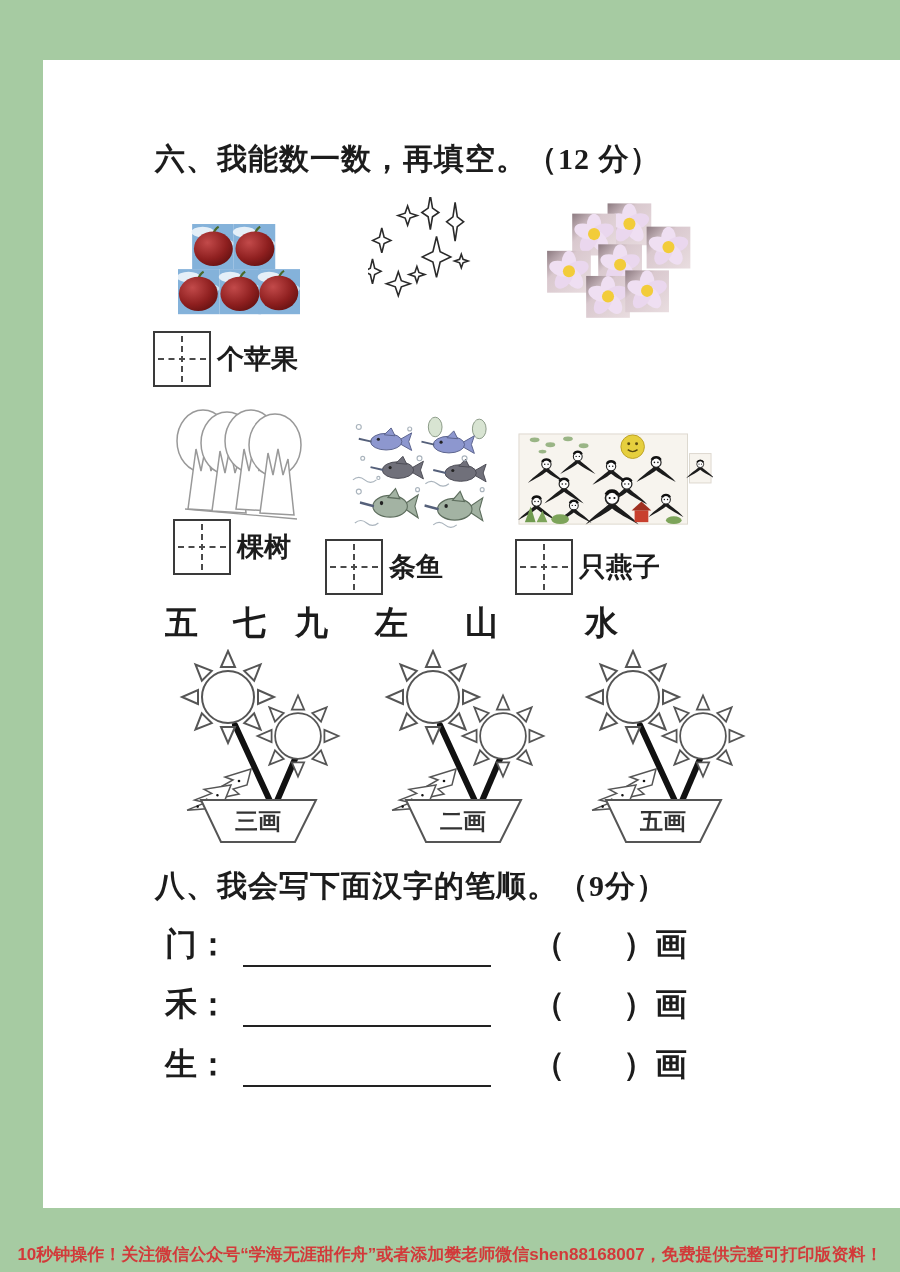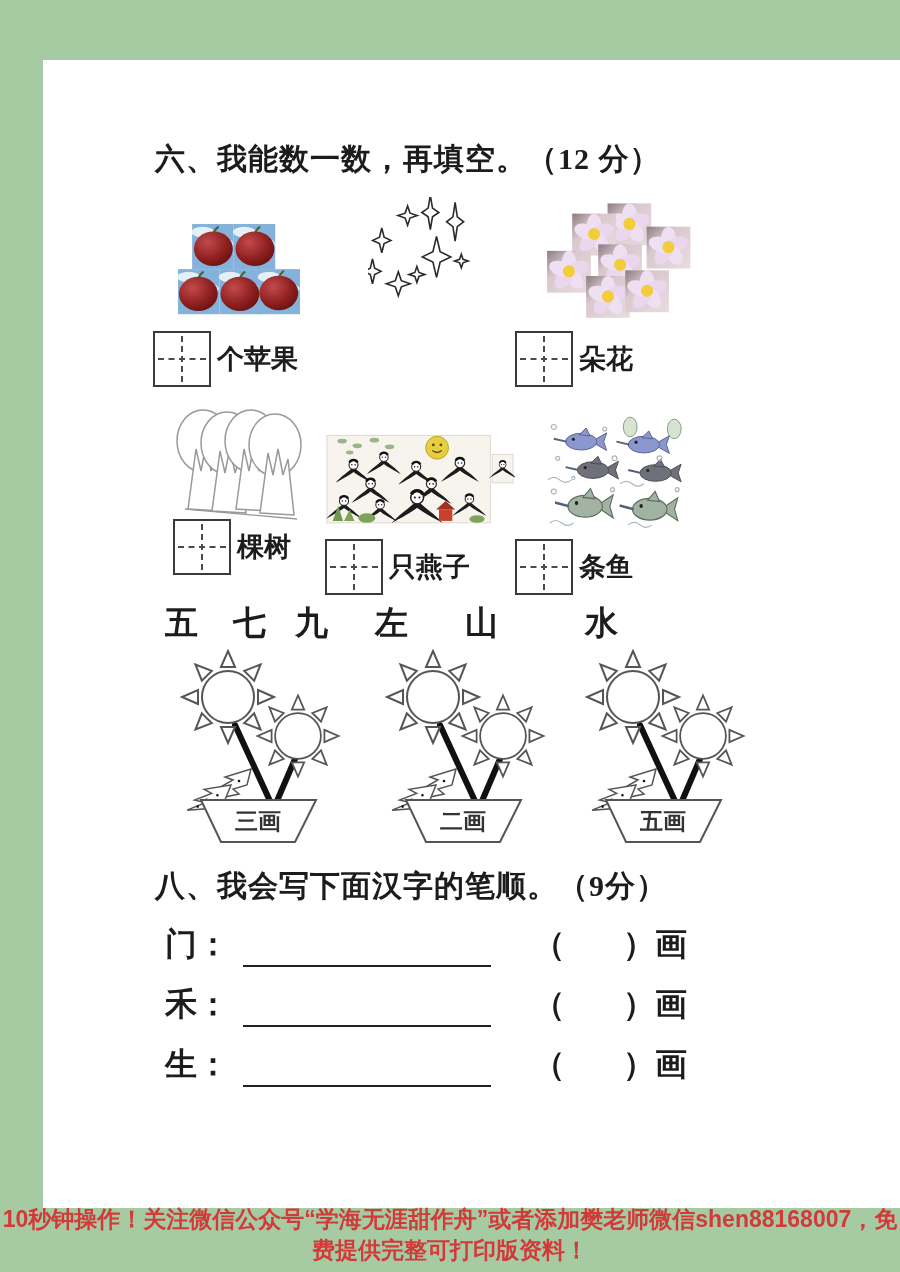--- a/index.html
+++ b/index.html
@@ -52,21 +52,21 @@
     margin:14px 0 0 122px;font-size:32px;font-weight:700;height:46px;
   }
   .stroke-prefix{width:78px;}
   .stroke-line{width:248px;border-bottom:2px solid #222;height:38px;}
   .paren-open{margin-left:42px;}
   .paren-close{margin-left:58px;}
   
   .footer{
     position:absolute;left:0;right:0;bottom:6px;text-align:center;
     font-family:"Liberation Sans","DejaVu Sans",sans-serif;
-    font-size:23px;color:#d23a3a;font-weight:600;
+    font-size:17px;color:#d23a3a;font-weight:600;
   }
   svg{display:block;}
   svg text{font-family:"Liberation Serif","DejaVu Serif",serif;}
 </style>
 </head>
 <body>
 
 <div class="paper">
 
   <div id="title6" class="sec-title">六、我能数一数，再填空。（12 分）</div>
@@ -155,27 +155,20 @@
           </defs>
           <use href="#ftile" x="78" y="2"></use>
           <use href="#ftile" x="40" y="13"></use>
           <use href="#ftile" x="120" y="27"></use>
           <use href="#ftile" x="13" y="53"></use>
           <use href="#ftile" x="68" y="46"></use>
           <use href="#ftile" x="55" y="80"></use>
           <use href="#ftile" x="97" y="74"></use>
         </svg>
       </div>
-      <div class="answer">
-        <div class="tian">
-            <div class="ch"></div>
-            <div class="cv"></div>
-          </div>
-        <div class="obj-label">朵花</div>
-      </div>
     </div>
 
     <div class="cell cell-trees row2">
       <div class="imgwrap tall">
         <svg width="128" height="122" viewBox="0 0 128 122">
           <defs>
             <g id="tree">
               <ellipse cx="28" cy="32" rx="26" ry="31" fill="#fff" stroke="#999" stroke-width="1.5"></ellipse>
               <path d="M13,100 L21,40 L26,62 L31,36 L36,62 L41,46 L47,102 Z" fill="#fff" stroke="#999" stroke-width="1.5"></path>
             </g>
@@ -186,20 +179,72 @@
           <use href="#tree" transform="translate(72,4)"></use>
           <path d="M10,100 L122,110" stroke="#999" stroke-width="1.3" fill="none"></path>
         </svg>
       </div>
       <div class="answer">
         <div class="tian">
             <div class="ch"></div>
             <div class="cv"></div>
           </div>
         <div class="obj-label">棵树</div>
+      </div>
+    </div>
+
+    <div class="cell row2">
+      <div class="imgwrap tall">
+        <svg width="142" height="116" viewBox="0 0 145 118">
+          <defs>
+            <g id="fish">
+              <polygon points="12,-1 26,-9 23,0 26,9 12,1" fill="inherit"></polygon>
+              <ellipse rx="16" ry="8.5"></ellipse>
+              <polygon points="-2,-7 5,-14 9,-6"></polygon>
+              <line x1="-15" y1="0" x2="-28" y2="-3" stroke="#55607a" stroke-width="2"></line>
+              <circle cx="-8" cy="-2.5" r="1.6" fill="#222" stroke="none"></circle>
+            </g>
+          </defs>
+          <ellipse cx="88" cy="12" rx="7" ry="10" fill="#d8e4d2" stroke="#8a9a86"></ellipse>
+          <ellipse cx="133" cy="14" rx="7" ry="10" fill="#d8e4d2" stroke="#8a9a86"></ellipse>
+          <g fill="#8d97cf" stroke="#5a628c" stroke-width="1">
+            <use href="#fish" transform="translate(38,27)"></use>
+            <use href="#fish" transform="translate(102,30)"></use>
+          </g>
+          <g fill="#70707a" stroke="#4c4c55" stroke-width="1">
+            <use href="#fish" transform="translate(50,56)"></use>
+            <use href="#fish" transform="translate(114,59)"></use>
+          </g>
+          <g fill="#a3b3a3" stroke="#5e6e5e" stroke-width="1">
+            <use href="#fish" transform="translate(42,93) scale(1.1,1.3)"></use>
+            <use href="#fish" transform="translate(108,96) scale(1.1,1.3)"></use>
+          </g>
+          <g fill="none" stroke="#aab4bd" stroke-width="1.2">
+            <circle cx="10" cy="12" r="2.5"></circle>
+              <circle cx="62" cy="14" r="2"></circle>
+              <circle cx="118" cy="44" r="2.5"></circle>
+            <circle cx="14" cy="44" r="2"></circle>
+              <circle cx="72" cy="44" r="2.5"></circle>
+              <circle cx="136" cy="76" r="2"></circle>
+            <circle cx="10" cy="78" r="2.5"></circle>
+              <circle cx="70" cy="76" r="2"></circle>
+              <circle cx="30" cy="64" r="1.6"></circle>
+            <path d="M4,66 q6,-5 12,0 t12,0"></path>
+            <path d="M78,70 q6,-5 12,0 t12,0"></path>
+            <path d="M6,110 q6,-5 12,0 t12,0"></path>
+            <path d="M86,112 q6,-5 12,0 t12,0"></path>
+          </g>
+        </svg>
+      </div>
+      <div class="answer">
+        <div class="tian">
+            <div class="ch"></div>
+            <div class="cv"></div>
+          </div>
+        <div class="obj-label">条鱼</div>
       </div>
     </div>
 
     <div class="cell row2">
       <div class="imgwrap tall">
         <svg width="196" height="100" viewBox="0 0 200 100">
           <defs>
             <g id="sw">
               <path d="M0,3 C-5,9 -13,13 -20,21 C-11,16 -5,13 0,9 C5,13 11,16 20,21 C13,13 5,9 0,3 Z" fill="#1c1c1c"></path>
               <circle cx="0" cy="1" r="5" fill="#fdfdfd" stroke="#222" stroke-width="1.2"></circle>
@@ -239,72 +284,20 @@
           <polygon points="117,80 127,71 137,80" fill="#a03020"></polygon>
           <ellipse cx="160" cy="90" rx="8" ry="4" fill="#7da45a"></ellipse>
         </svg>
       </div>
       <div class="answer">
         <div class="tian">
             <div class="ch"></div>
             <div class="cv"></div>
           </div>
         <div class="obj-label">只燕子</div>
-      </div>
-    </div>
-
-    <div class="cell row2">
-      <div class="imgwrap tall">
-        <svg width="142" height="116" viewBox="0 0 145 118">
-          <defs>
-            <g id="fish">
-              <polygon points="12,-1 26,-9 23,0 26,9 12,1" fill="inherit"></polygon>
-              <ellipse rx="16" ry="8.5"></ellipse>
-              <polygon points="-2,-7 5,-14 9,-6"></polygon>
-              <line x1="-15" y1="0" x2="-28" y2="-3" stroke="#55607a" stroke-width="2"></line>
-              <circle cx="-8" cy="-2.5" r="1.6" fill="#222" stroke="none"></circle>
-            </g>
-          </defs>
-          <ellipse cx="88" cy="12" rx="7" ry="10" fill="#d8e4d2" stroke="#8a9a86"></ellipse>
-          <ellipse cx="133" cy="14" rx="7" ry="10" fill="#d8e4d2" stroke="#8a9a86"></ellipse>
-          <g fill="#8d97cf" stroke="#5a628c" stroke-width="1">
-            <use href="#fish" transform="translate(38,27)"></use>
-            <use href="#fish" transform="translate(102,30)"></use>
-          </g>
-          <g fill="#70707a" stroke="#4c4c55" stroke-width="1">
-            <use href="#fish" transform="translate(50,56)"></use>
-            <use href="#fish" transform="translate(114,59)"></use>
-          </g>
-          <g fill="#a3b3a3" stroke="#5e6e5e" stroke-width="1">
-            <use href="#fish" transform="translate(42,93) scale(1.1,1.3)"></use>
-            <use href="#fish" transform="translate(108,96) scale(1.1,1.3)"></use>
-          </g>
-          <g fill="none" stroke="#aab4bd" stroke-width="1.2">
-            <circle cx="10" cy="12" r="2.5"></circle>
-              <circle cx="62" cy="14" r="2"></circle>
-              <circle cx="118" cy="44" r="2.5"></circle>
-            <circle cx="14" cy="44" r="2"></circle>
-              <circle cx="72" cy="44" r="2.5"></circle>
-              <circle cx="136" cy="76" r="2"></circle>
-            <circle cx="10" cy="78" r="2.5"></circle>
-              <circle cx="70" cy="76" r="2"></circle>
-              <circle cx="30" cy="64" r="1.6"></circle>
-            <path d="M4,66 q6,-5 12,0 t12,0"></path>
-            <path d="M78,70 q6,-5 12,0 t12,0"></path>
-            <path d="M6,110 q6,-5 12,0 t12,0"></path>
-            <path d="M86,112 q6,-5 12,0 t12,0"></path>
-          </g>
-        </svg>
-      </div>
-      <div class="answer">
-        <div class="tian">
-            <div class="ch"></div>
-            <div class="cv"></div>
-          </div>
-        <div class="obj-label">条鱼</div>
       </div>
     </div>
   </div>
 
 
   <div class="charrow">
     <span>五</span>
     <span>七</span>
     <span>九</span>
     <span>左</span>

